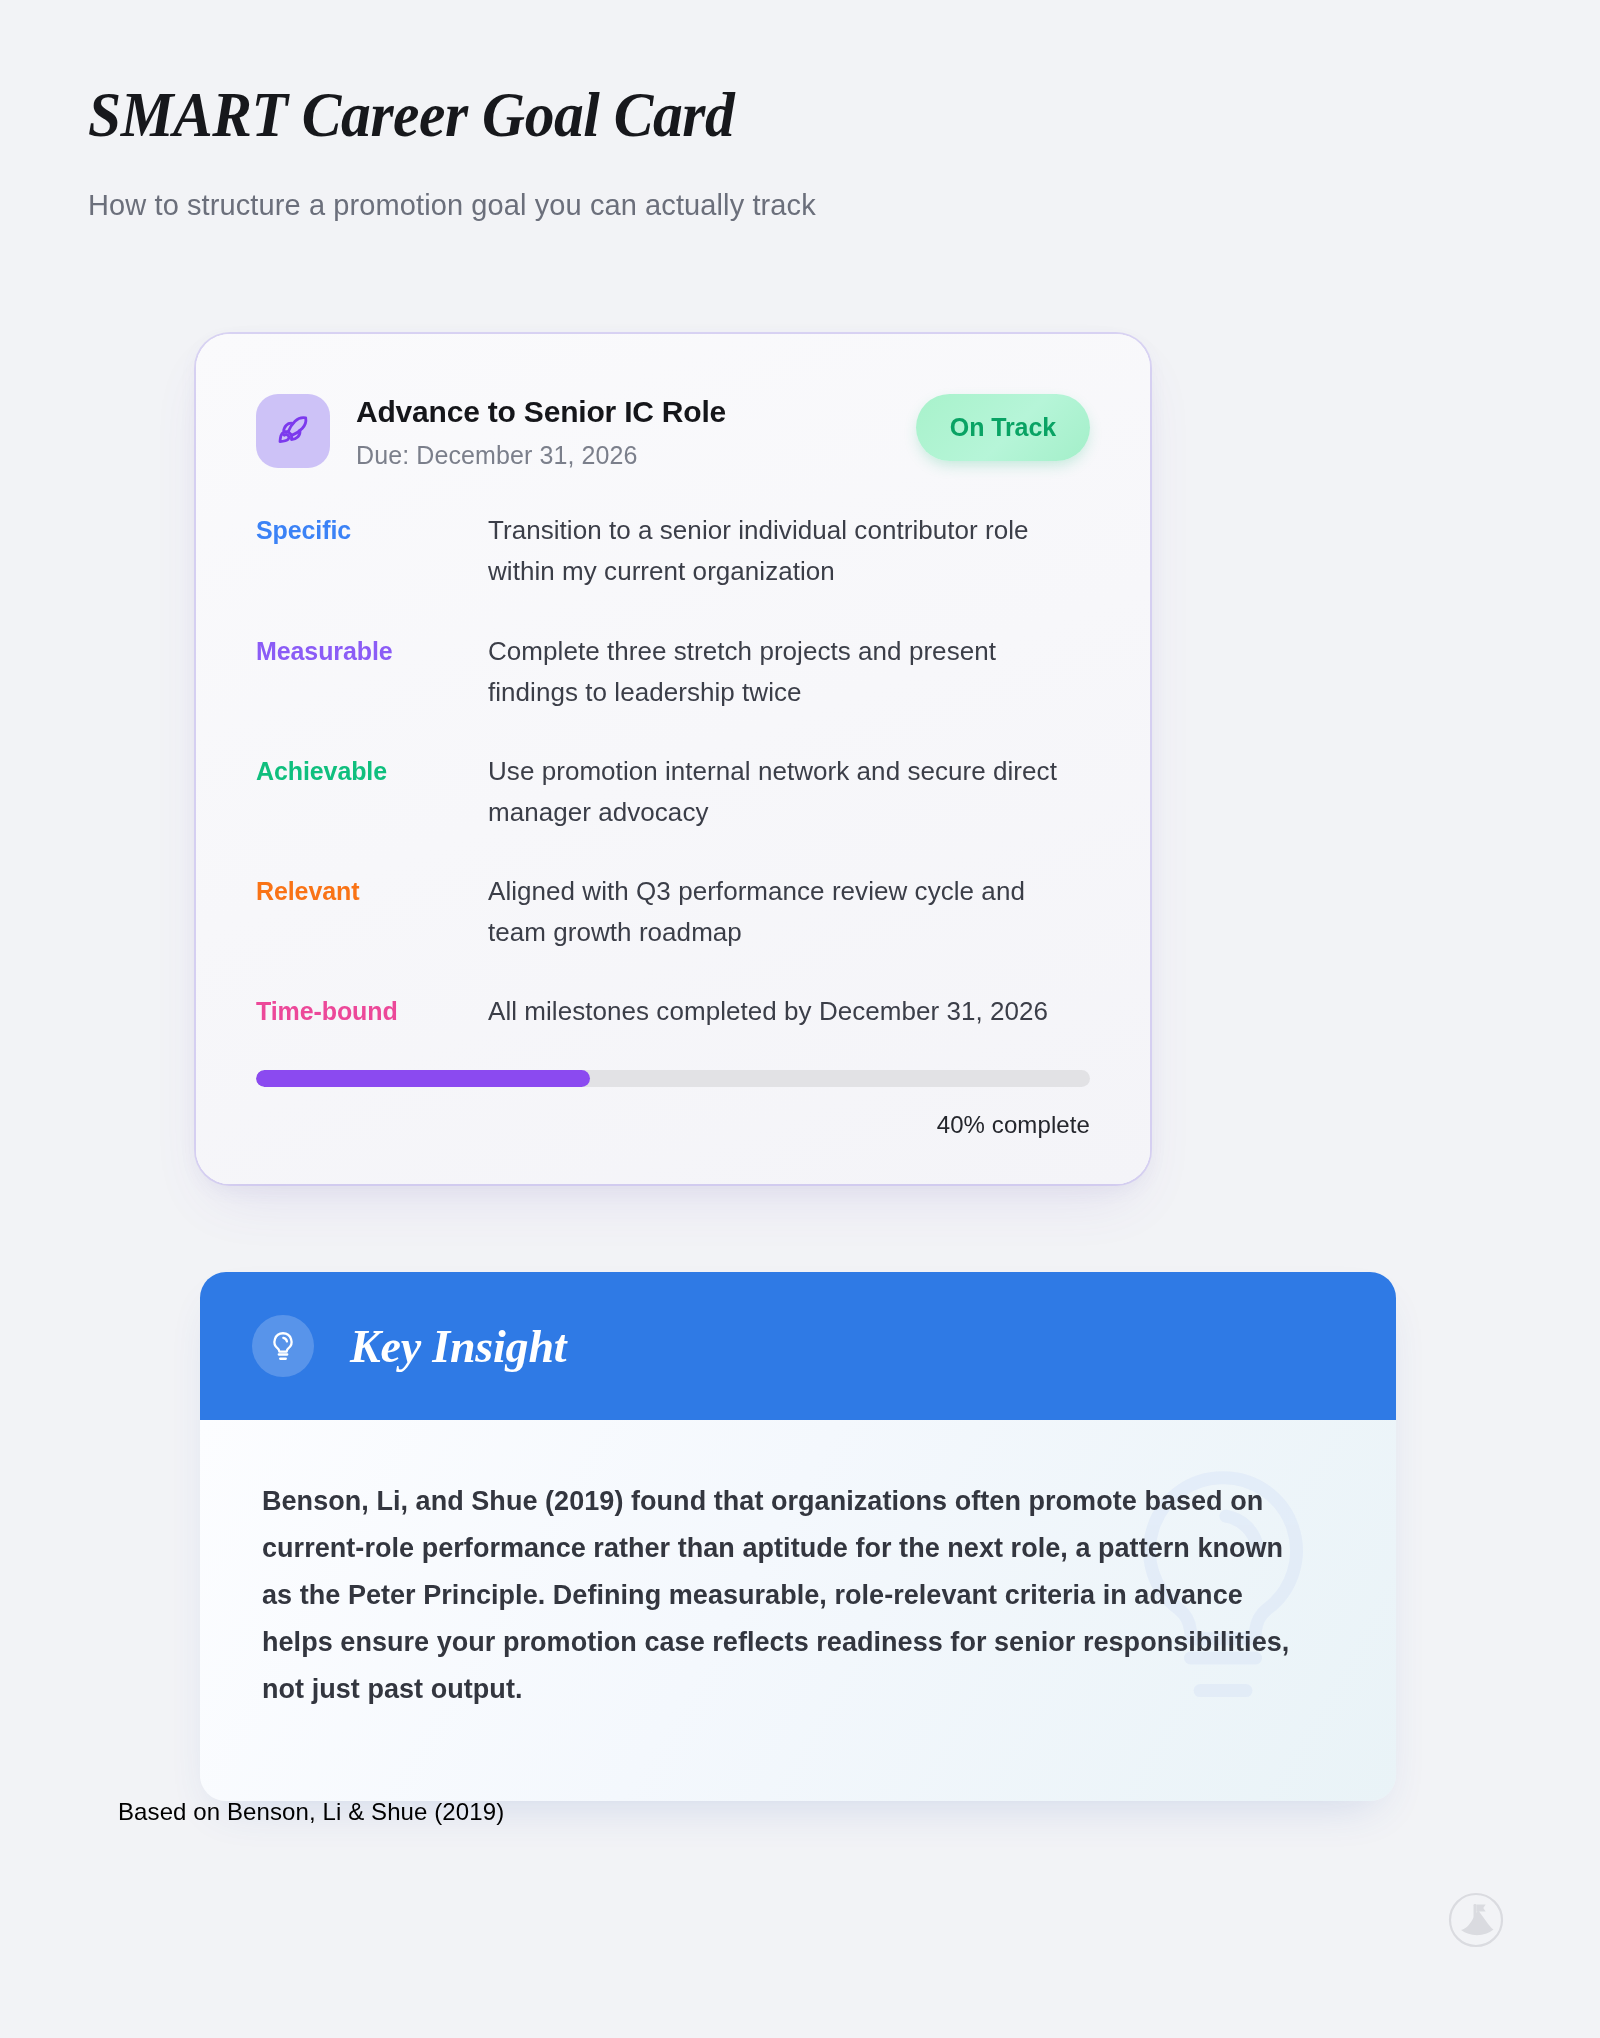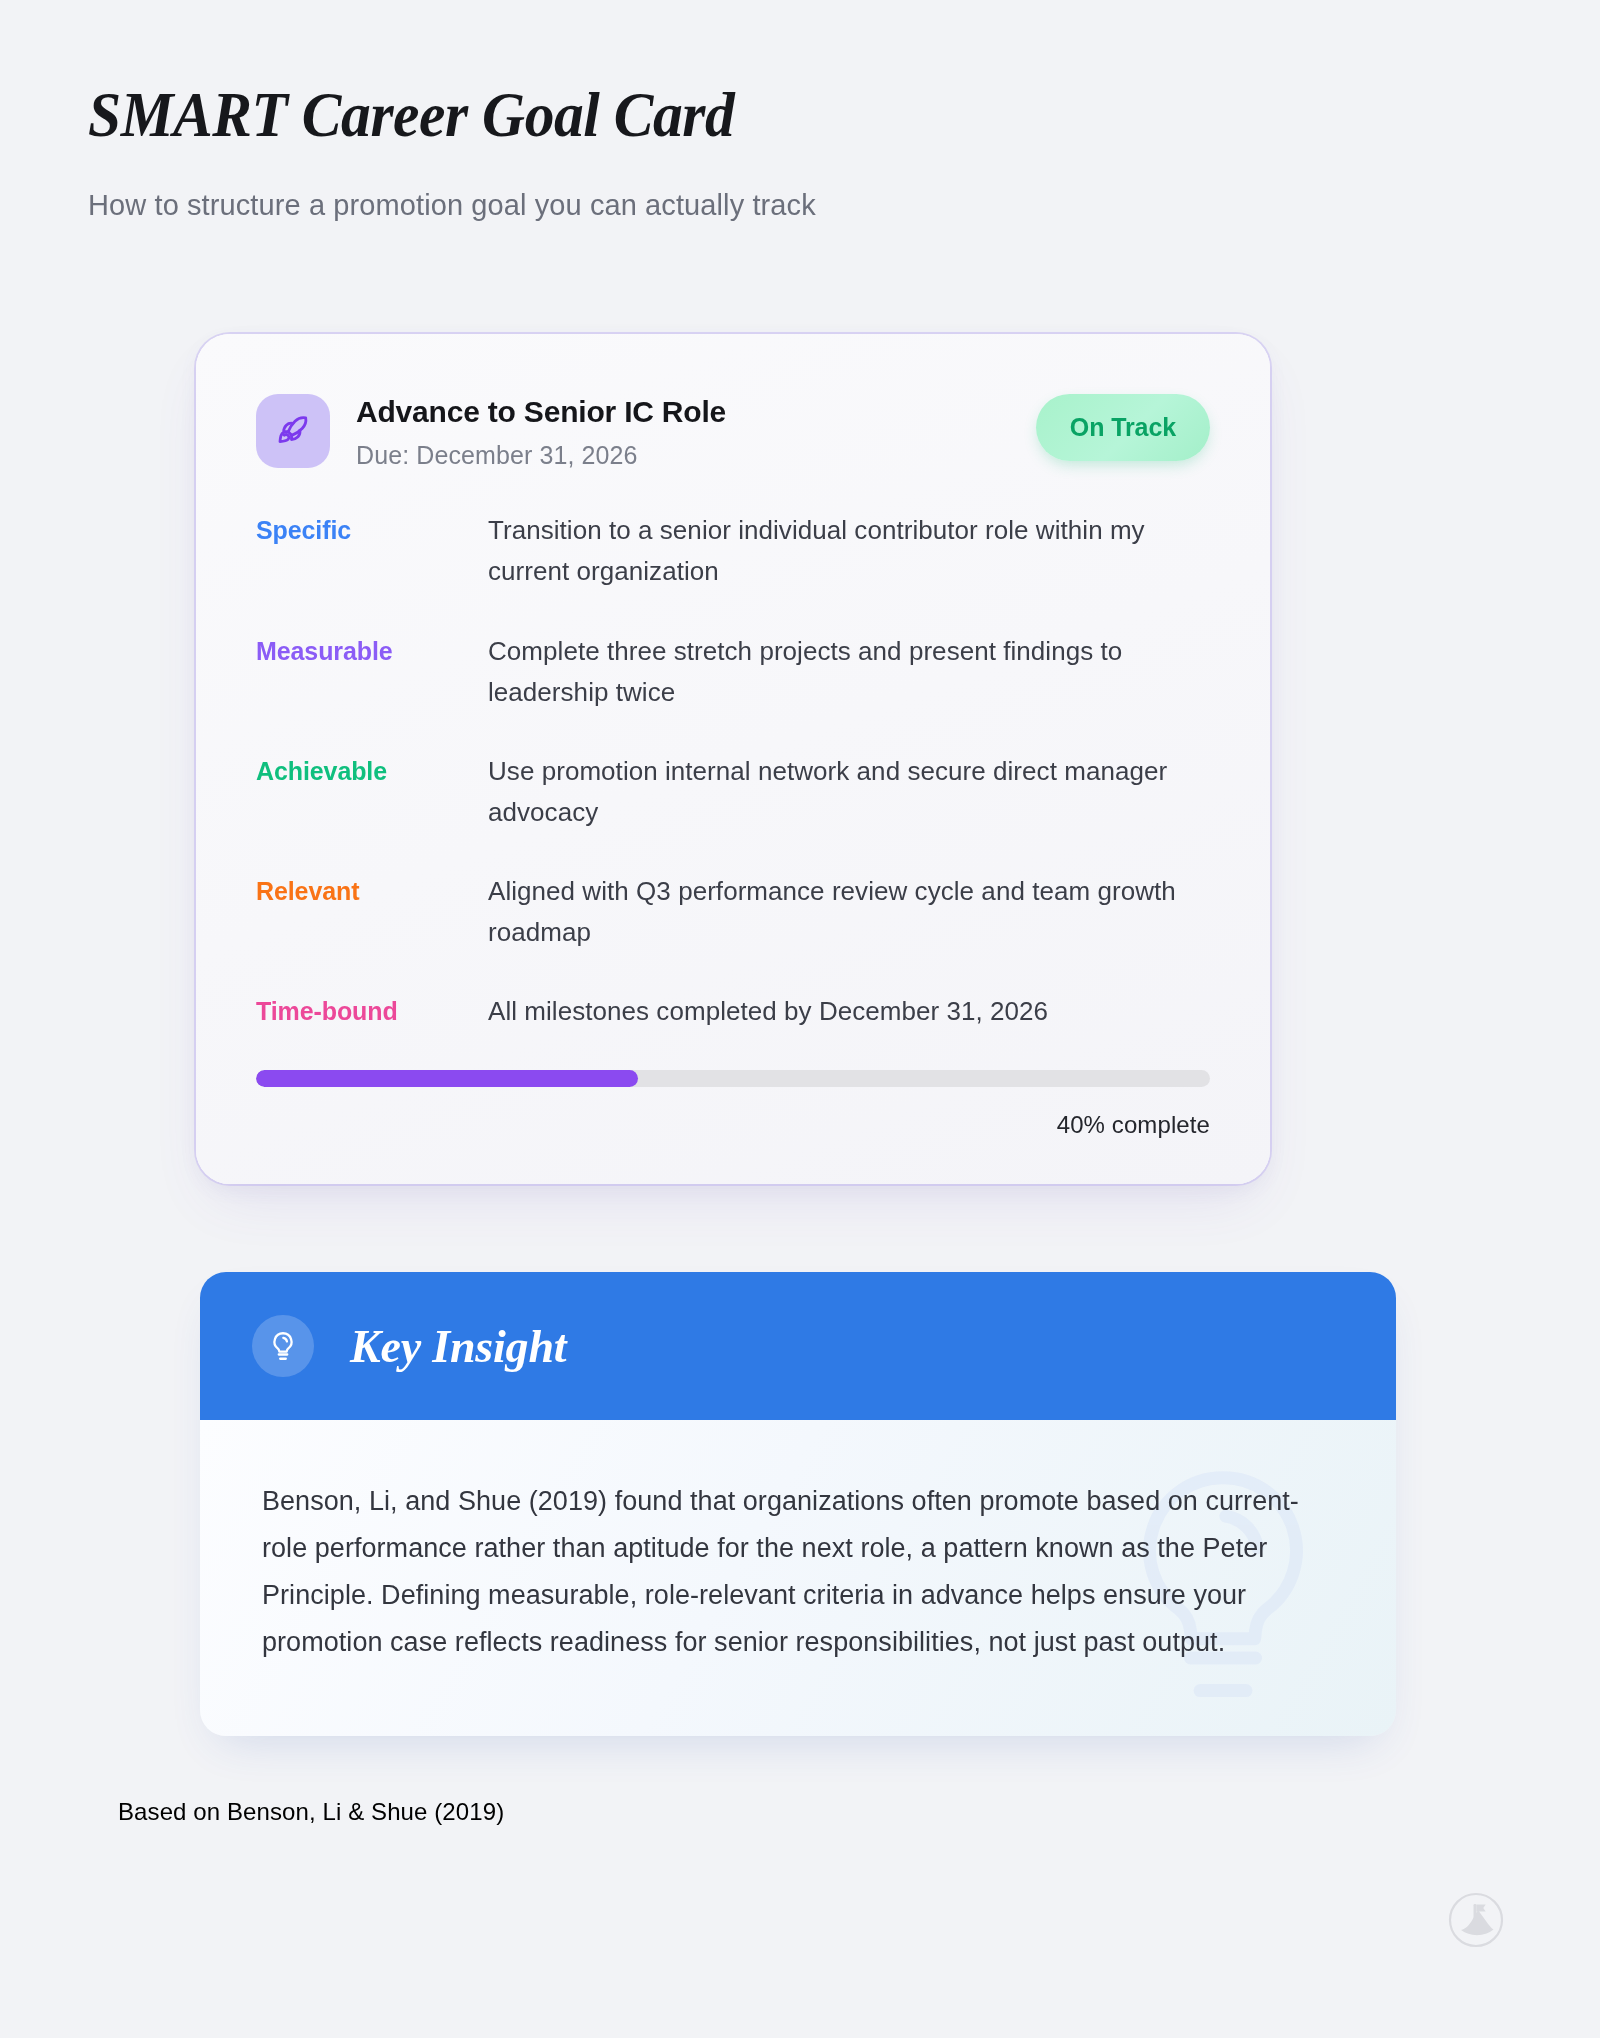--- a/index.html
+++ b/index.html
@@ -38,21 +38,21 @@
     margin: 42px 0 0 0;
     letter-spacing: 0.1px;
     font-weight: 400;
   }
 
   
   .goal-card-outer {
     position: absolute;
     left: 196px;
     top: 334px;
-    width: 1074px;
+    width: 954px;
     height: 850px;
     border-radius: 34px;
     background: linear-gradient(150deg, #fbfbfd 0%, #f6f6fa 100%);
     box-shadow:
       0 0 0 2px rgba(196,185,240,0.55),
       0 26px 60px -18px rgba(108,80,190,0.13),
       0 6px 18px rgba(120,110,170,0.07);
     box-sizing: border-box;
   }
   .goal-card-inner {
@@ -197,23 +197,24 @@
     font-family: "Liberation Serif", "DejaVu Serif", serif;
     font-style: italic;
     font-weight: bold;
     font-size: 46px;
     color: #ffffff;
     letter-spacing: -0.2px;
   }
   .insight-body {
     position: relative;
     background: linear-gradient(120deg, #fcfdff 0%, #f4f8fd 45%, #e9f3f7 100%);
-    padding: 58px 62px 55px 62px;
+    padding: 58px 62px 88px 62px;
     box-sizing: border-box;
     min-height: 316px;
+    font-weight: bold;
   }
   .insight-watermark {
     position: absolute;
     right: 58px;
     top: 34px;
     opacity: 0.55;
     pointer-events: none;
   }
   .insight-text {
     position: relative;

